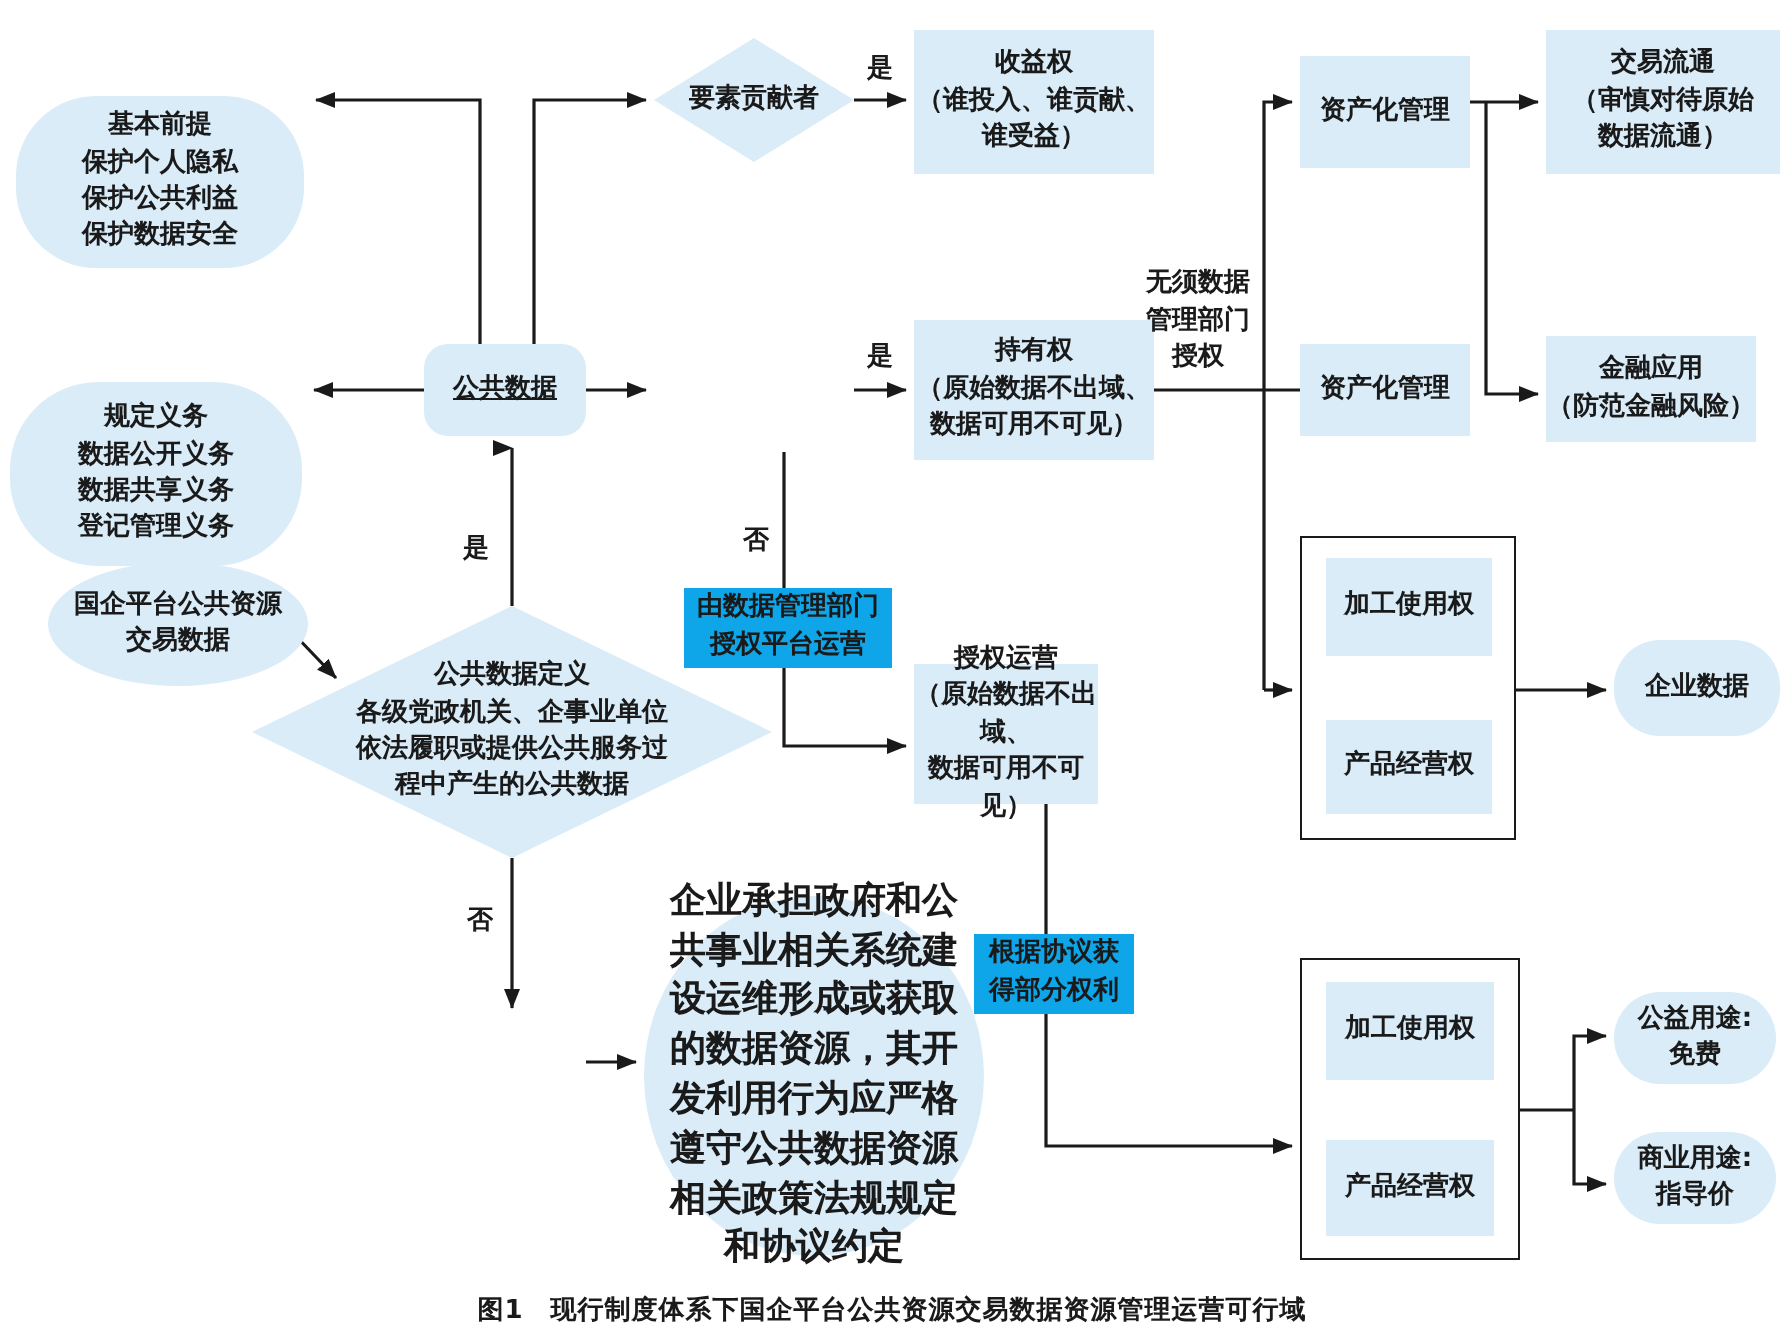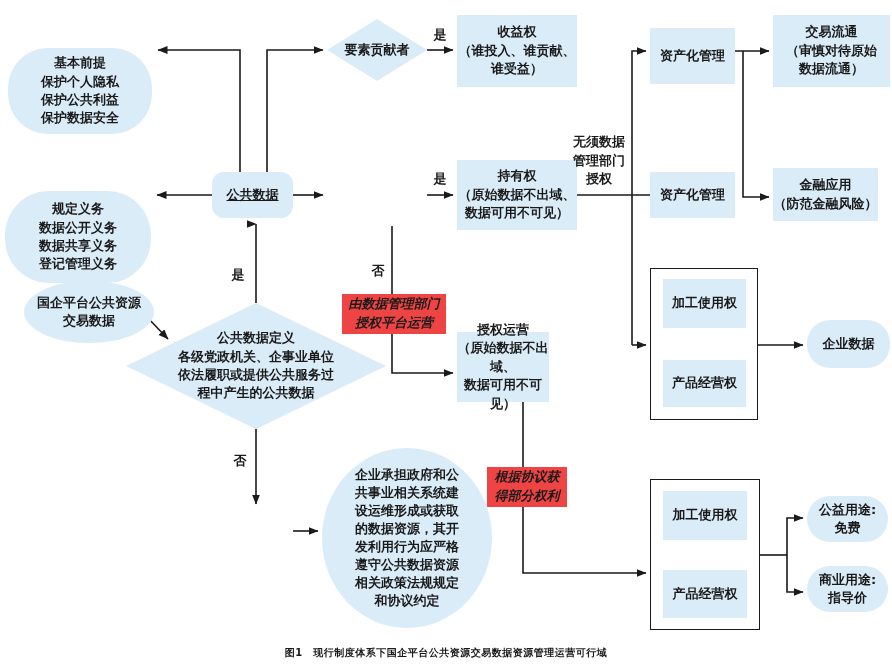--- a/index.html
+++ b/index.html
@@ -18,29 +18,29 @@
   .rounded{ border-radius:12px;text-decoration:underline; }
   .pill   { border-radius:23px; }
   .blob   { border-radius:40px;margin-top:43px; }
   .ellipse{ border-radius:50%; }
   .diamond{ clip-path:polygon(50% 0,100% 50%,50% 100%,0 50%); background:#d9ecf8; }
   .edge-label {
     position:absolute; display:flex; align-items:center; justify-content:center;
     text-align:center; font-weight:bold; font-size:13px; line-height:1.45;
     white-space:pre-line; color:#1a1a1a;
   }
-  .whitebg { background:#ef4444;font-style:italic; }
+  .whitebg { background:#0ea5e9; }
   .caption {
     position:absolute; left:0; top:646px; width:892px; text-align:center;
-    font-weight:bold; font-size:10px; color:#1a1a1a; letter-spacing:0.5px;
+    font-weight:bold; font-size:13px; color:#1a1a1a; letter-spacing:0.5px;
   }
   .container {
     position:absolute; background:#ffffff; border:1.6px solid #1a1a1a; box-sizing:border-box;
   }
-  .desc { font-size:13px; line-height:1.38; }
+  .desc { font-size:18px; line-height:1.38; }
 </style>
 </head>
 <body>
 
 <div class="stage">
 
   <svg class="connectors" width="892" height="671" viewBox="0 0 892 671" fill="none" stroke="#1a1a1a" stroke-width="1.6">
     <defs>
       <marker id="arr" markerWidth="12" markerHeight="10" refX="9.5" refY="4" orient="auto" markerUnits="userSpaceOnUse">
         <path d="M0,0 L10,4 L0,8 Z" fill="#1a1a1a" stroke="none"></path>

